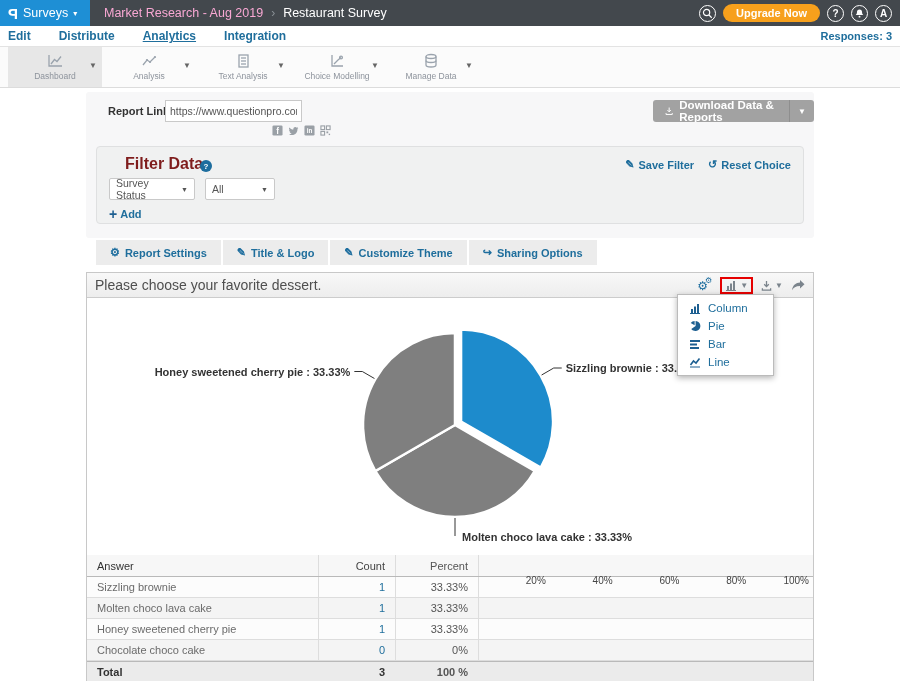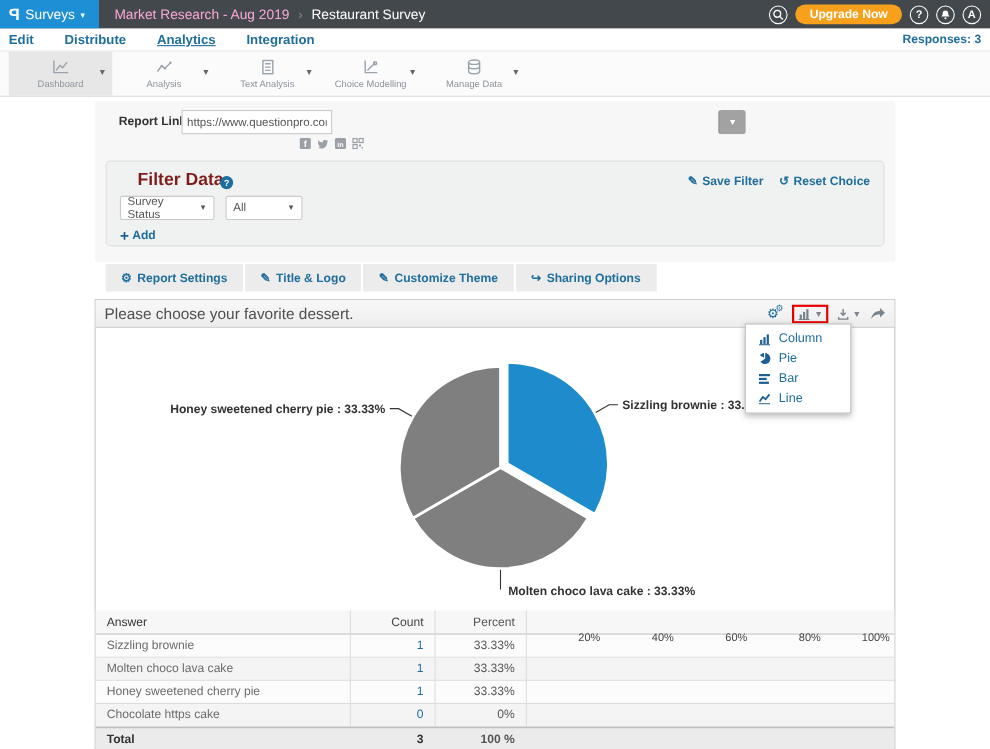--- a/index.html
+++ b/index.html
@@ -215,20 +215,27 @@
           <svg width="11" height="11" viewBox="0 0 12 12">
             <rect x="1" y="1" width="4" height="4" fill="none" stroke="#9aa0a6" stroke-width="1.2"></rect>
             <rect x="7" y="1" width="4" height="4" fill="none" stroke="#9aa0a6" stroke-width="1.2"></rect>
             <rect x="1" y="7" width="4" height="4" fill="none" stroke="#9aa0a6" stroke-width="1.2"></rect>
             <rect x="7" y="7" width="2" height="2" fill="#9aa0a6"></rect>
             <rect x="9.5" y="9.5" width="1.5" height="1.5" fill="#9aa0a6"></rect>
           </svg>
         </span>
     </div>
     <div class="dl-btn">
+      <span class="dl-main">
+        <svg width="12" height="12" viewBox="0 0 12 12">
+            <path d="M6 1 V7 M3.5 4.7 L6 7.2 L8.5 4.7" stroke="#fff" stroke-width="1.4" fill="none"></path>
+            <path d="M1.5 9 V11 H10.5 V9" stroke="#fff" stroke-width="1.4" fill="none"></path>
+          </svg>
+        <span>Download Data &amp; Reports</span>
+      </span>
       <span class="dl-caret">▼</span>
     </div>
 
     <div class="filter-box">
       <div class="f-title">Filter Data</div>
       <span class="f-help">?</span>
       <div class="f-links">
         <span class="f-link">
             <span>✎</span>
             <span>Save Filter</span>
@@ -374,21 +381,21 @@
         <span class="c-percent">33.33%</span>
         <span class="c-bar"><span class="bar-fill" style="width: 33.33%; background: rgb(127, 127, 127);"></span></span>
       </div>
       <div class="trow">
         <span class="c-answer">Honey sweetened cherry pie</span>
         <span class="c-count">1</span>
         <span class="c-percent">33.33%</span>
         <span class="c-bar"><span class="bar-fill" style="width: 33.33%; background: rgb(127, 127, 127);"></span></span>
       </div>
       <div class="trow">
-        <span class="c-answer">Chocolate https cake</span>
+        <span class="c-answer">Chocolate choco cake</span>
         <span class="c-count">0</span>
         <span class="c-percent">0%</span>
         <span class="c-bar"><span class="bar-fill" style="width: 0.5%; background: rgb(74, 74, 74);"></span></span>
       </div>
       <div class="trow ttotal">
         <span class="c-answer">Total</span>
         <span class="c-count">3</span>
         <span class="c-percent">100 %</span>
         <span class="c-bar"></span>
       </div>

